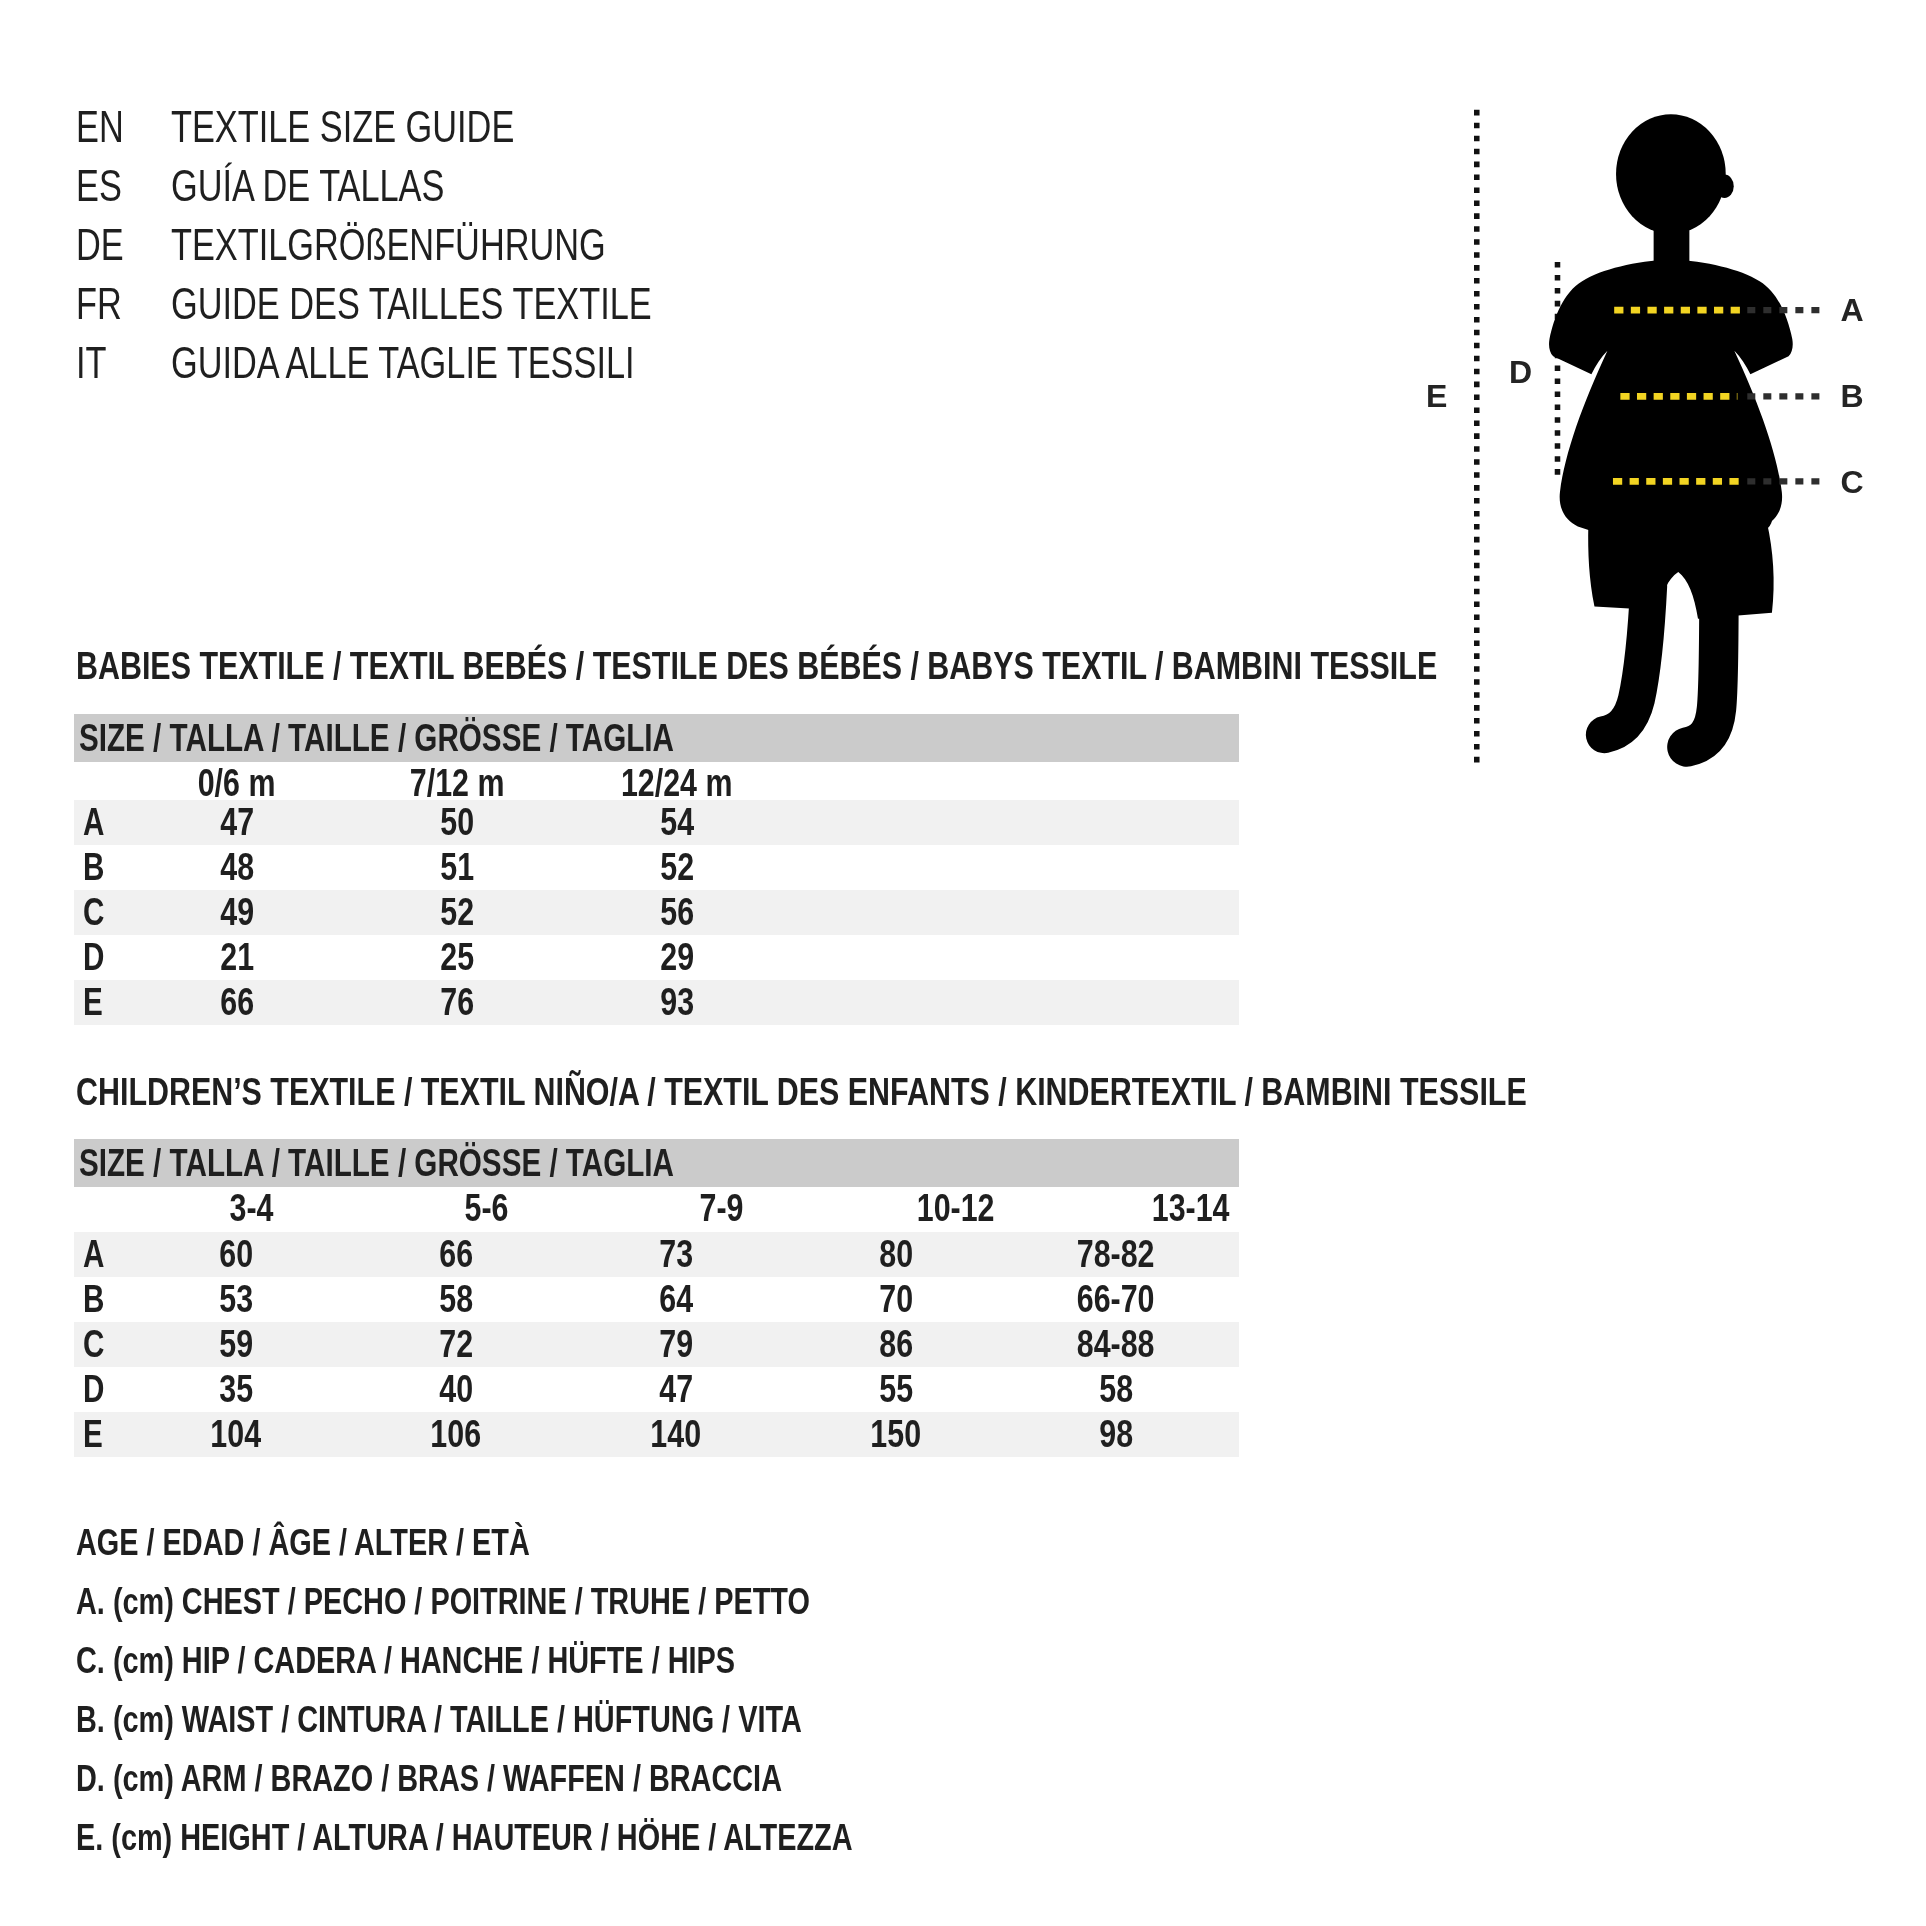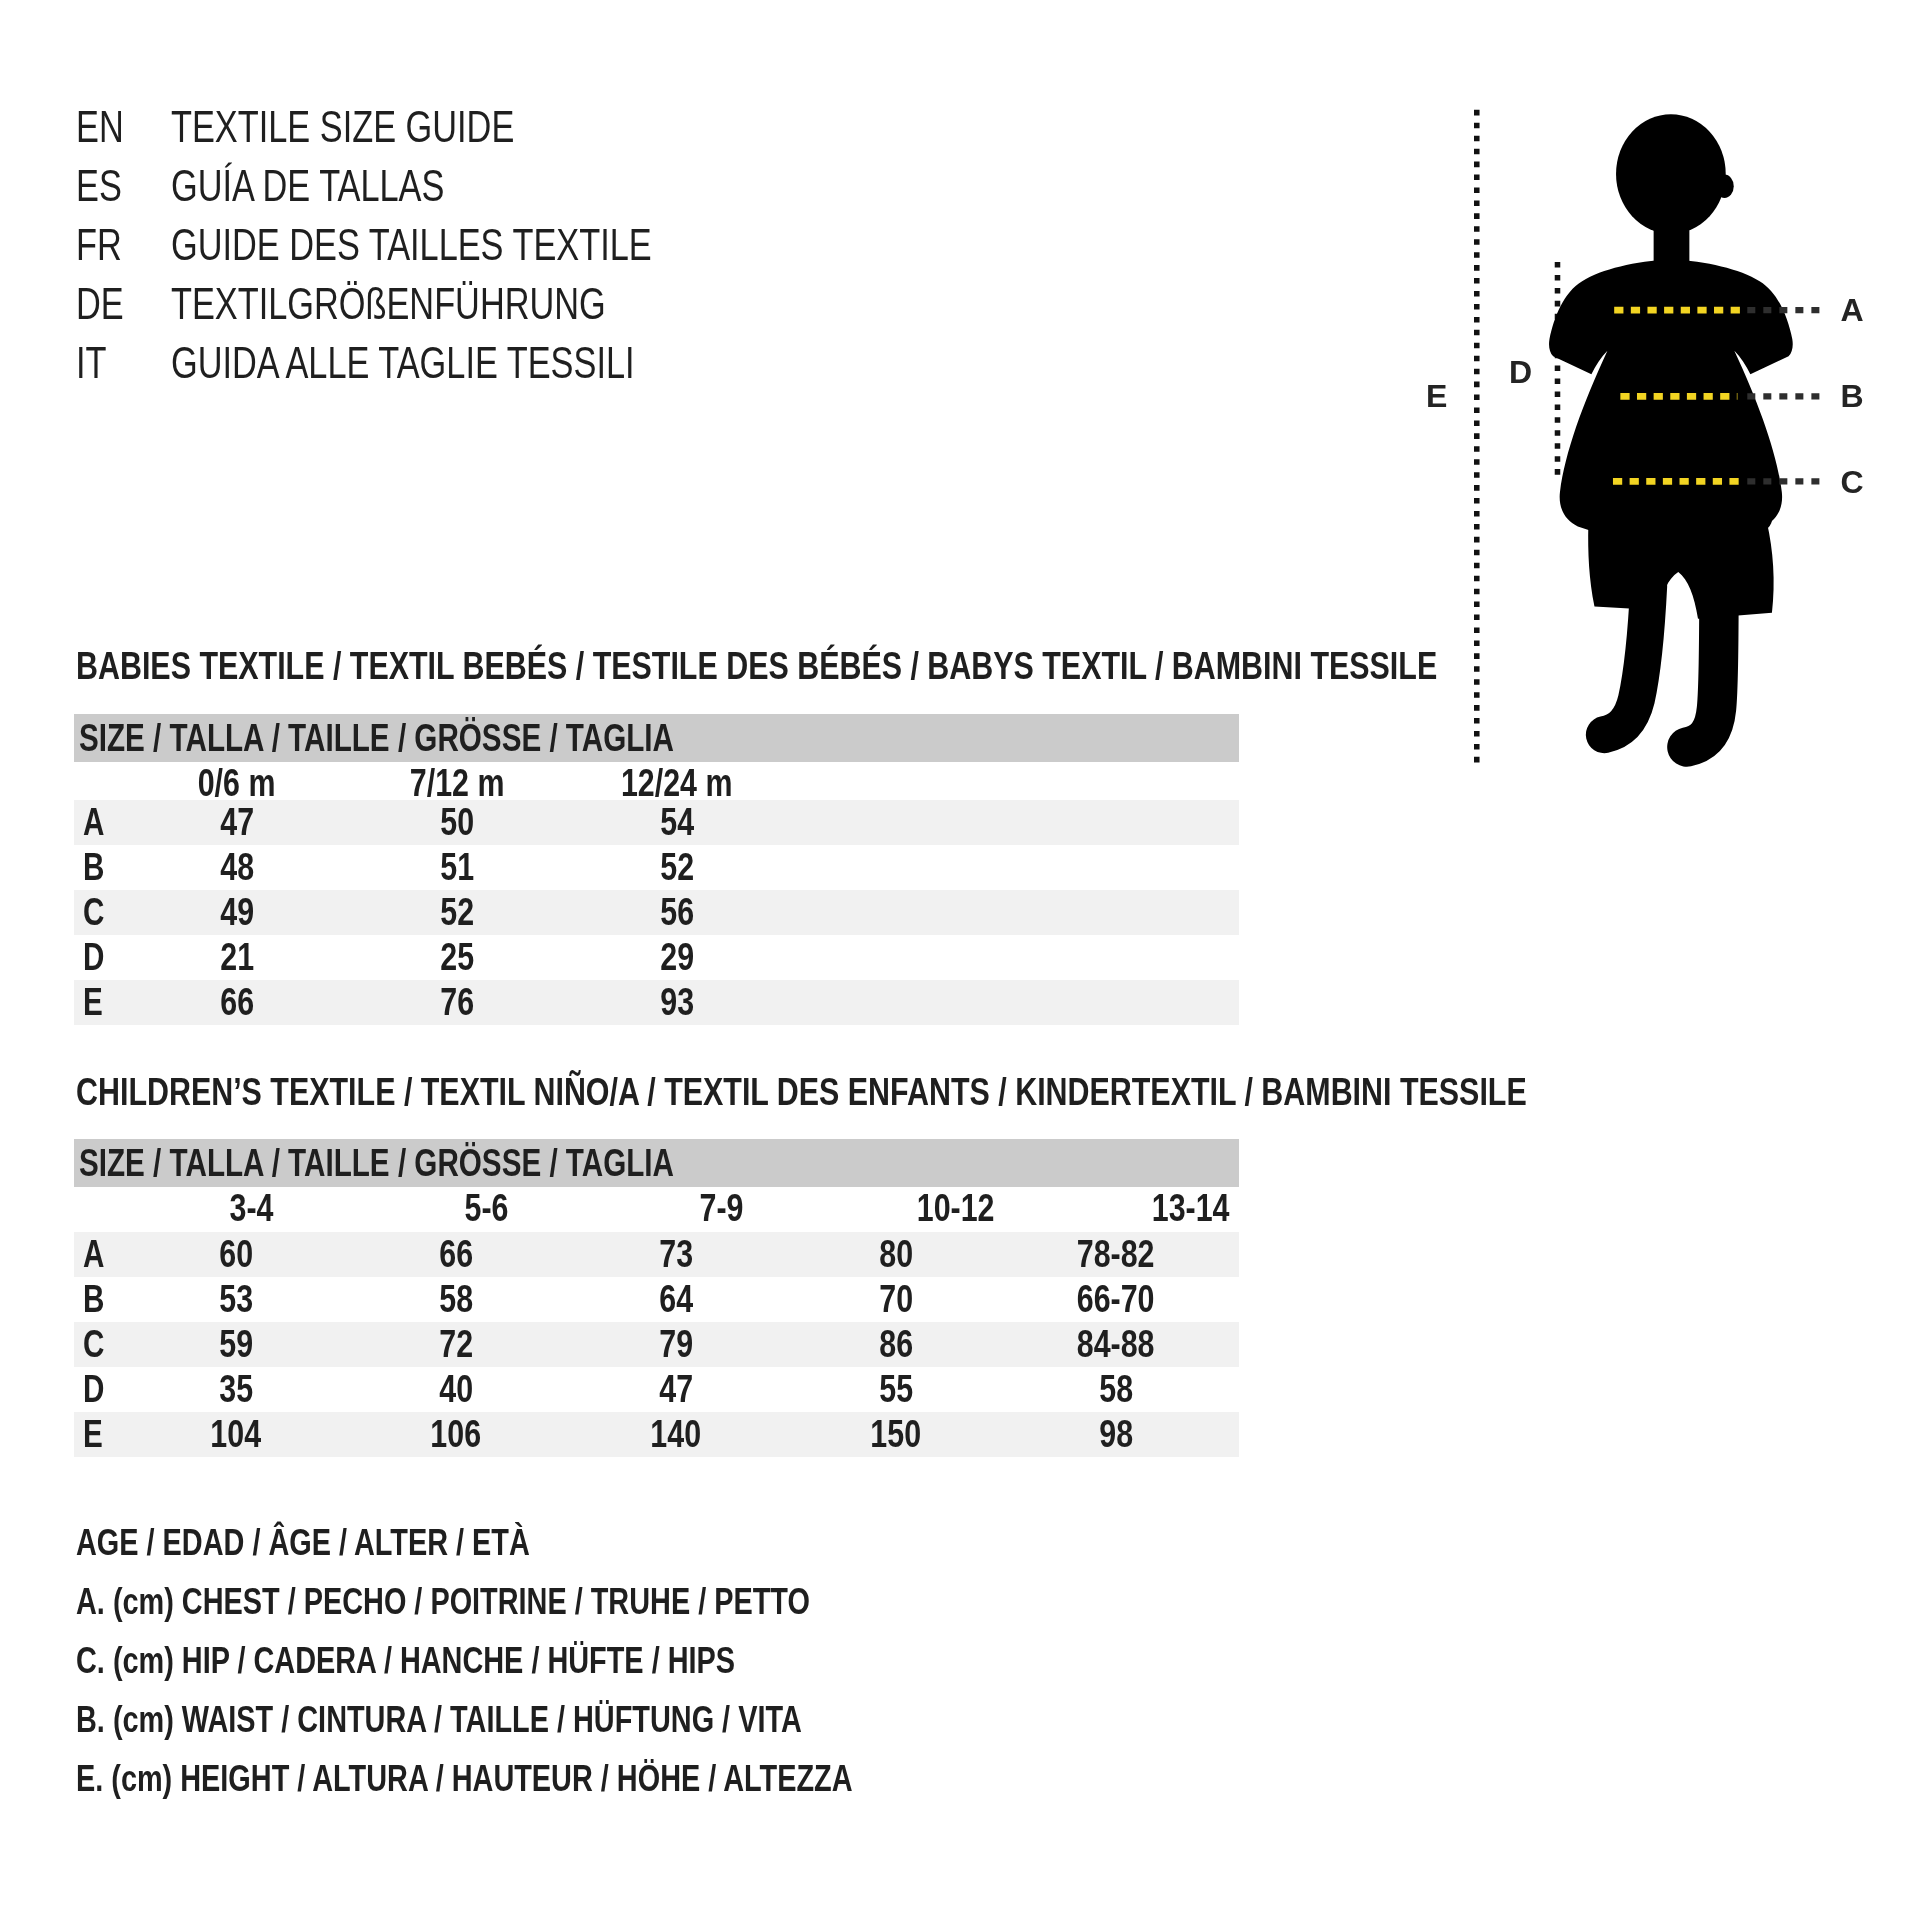--- a/index.html
+++ b/index.html
@@ -48,26 +48,26 @@
 <div id="langs" class="abs">
   <div class="lang-row">
     <div class="lang-code"><span class="cx">EN</span></div>
     <div><span class="cx">TEXTILE SIZE GUIDE</span></div>
   </div>
   <div class="lang-row">
     <div class="lang-code"><span class="cx">ES</span></div>
     <div><span class="cx">GUÍA DE TALLAS</span></div>
   </div>
   <div class="lang-row">
+    <div class="lang-code"><span class="cx">DE</span></div>
+    <div><span class="cx">TEXTILGRÖßENFÜHRUNG</span></div>
+  </div>
+  <div class="lang-row">
     <div class="lang-code"><span class="cx">FR</span></div>
     <div><span class="cx">GUIDE DES TAILLES TEXTILE</span></div>
-  </div>
-  <div class="lang-row">
-    <div class="lang-code"><span class="cx">DE</span></div>
-    <div><span class="cx">TEXTILGRÖßENFÜHRUNG</span></div>
   </div>
   <div class="lang-row">
     <div class="lang-code"><span class="cx">IT</span></div>
     <div><span class="cx">GUIDA ALLE TAGLIE TESSILI</span></div>
   </div>
 </div>
 
 <svg id="figure-svg" class="abs" viewBox="2300 120 826 1160">
 
   <line x1="2397" y1="178" x2="2397" y2="1248" stroke="#111111" stroke-width="9" stroke-dasharray="9 12"></line>
@@ -234,16 +234,19 @@
   <div class="legend-line">
       <span class="cx">A. (cm) CHEST / PECHO / POITRINE / TRUHE / PETTO</span>
     </div>
   <div class="legend-line">
       <span class="cx">C. (cm) HIP / CADERA / HANCHE / HÜFTE / HIPS</span>
     </div>
   <div class="legend-line">
       <span class="cx">B. (cm) WAIST / CINTURA / TAILLE / HÜFTUNG / VITA</span>
     </div>
   <div class="legend-line">
+      <span class="cx">D. (cm) ARM / BRAZO / BRAS / WAFFEN / BRACCIA</span>
+    </div>
+  <div class="legend-line">
       <span class="cx">E. (cm) HEIGHT / ALTURA / HAUTEUR / HÖHE / ALTEZZA</span>
     </div>
 </div>
 
 
 </body></html>

